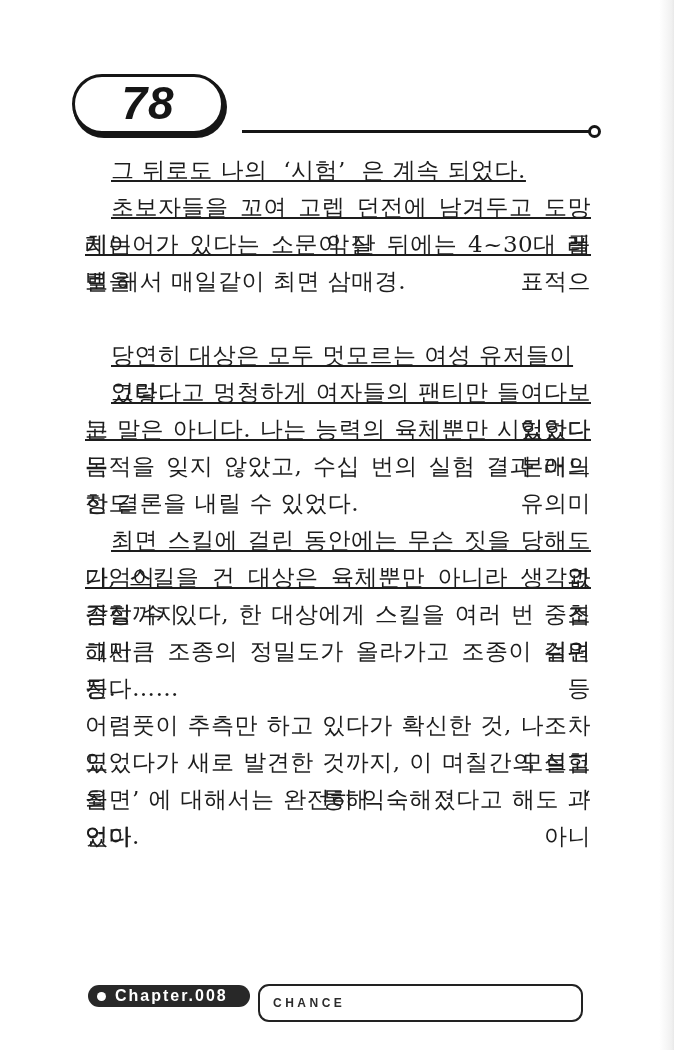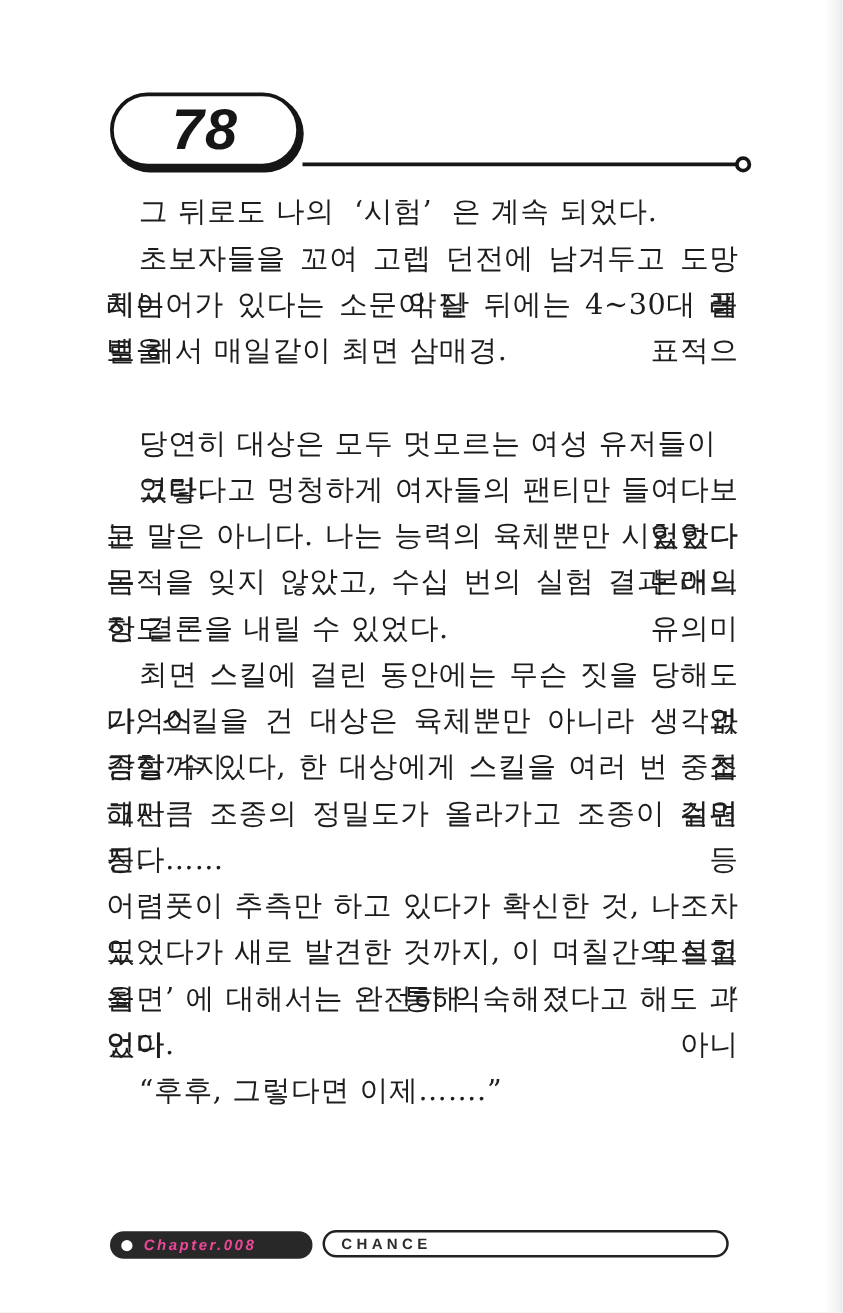--- a/index.html
+++ b/index.html
@@ -9,21 +9,21 @@
     margin:0 auto;
     background:#ffffff;
     background-image:linear-gradient(to right,#ffffff 97.8%,#f1f1f1 99.6%,#e9e9e9 100%);
     overflow:hidden;
     font-family:"DejaVu Serif","Liberation Serif",serif;
     color:#1d1d1d;
   }
 
   
   .page-badge{
-    position:absolute;left:88px;top:74px;
+    position:absolute;left:72px;top:74px;
     width:146px;height:54px;
     background:#ffffff;
     border:3px solid #161616;
     border-radius:30px;
     box-shadow:2px 3px 0 1px #161616;
     display:flex;align-items:center;justify-content:center;
   }
   .page-number{
     font-family:"Liberation Sans","DejaVu Sans",sans-serif;
     font-style:italic;font-weight:bold;
@@ -49,47 +49,47 @@
   .line{
     height:37px;line-height:37px;
     white-space:pre-wrap;
     letter-spacing:0.5px;
   }
   .line.fill{
     white-space:normal;
     text-align:justify;
     text-align-last:justify;
   }
-  .line.indent{padding-left:26px;}
+  .line.indent{padding-left:26px;text-decoration:underline;}
   .line.fill.indent{padding-left:0;text-indent:26px;}
   .line.blank{height:37px;}
 
   
   .chapter-pill{
     position:absolute;left:88px;top:985px;
     width:162px;height:22px;
     background:#282828;
     border-radius:12px;
     display:flex;align-items:center;
     box-sizing:border-box;
     padding-left:9px;
   }
   .chapter-dot{
     width:9px;height:9px;border-radius:50%;
     background:#ffffff;flex:0 0 auto;
   }
   .chapter-label{
     font-family:"Liberation Sans","DejaVu Sans",sans-serif;
-    font-size:12px;font-weight:bold;
-    letter-spacing:2px;color:#ec4899;
-    margin-left:9px;white-space:nowrap;font-style:italic;
+    font-size:16px;font-weight:bold;
+    letter-spacing:2px;color:#ffffff;
+    margin-left:9px;white-space:nowrap;
   }
   .title-box{
     position:absolute;left:258px;top:984px;
-    width:325px;height:22px;
+    width:325px;height:38px;
     border:2px solid #222222;
     border-radius:11px;
     background:#ffffff;
     box-sizing:border-box;
     display:flex;align-items:center;
     padding-left:13px;
   }
   .title-label{
     font-family:"Liberation Sans","DejaVu Sans",sans-serif;
     font-size:12px;font-weight:600;
@@ -121,21 +121,20 @@
       <div class="line">한 결론을 내릴 수 있었다.</div>
       <div class="line indent fill">최면 스킬에 걸린 동안에는 무슨 짓을 당해도 기억이 없</div>
       <div class="line fill">다, 스킬을 건 대상은 육체뿐만 아니라 생각과 감정까지 조</div>
       <div class="line fill">종할 수 있다, 한 대상에게 스킬을 여러 번 중첩해서 걸면</div>
       <div class="line fill">그만큼 조종의 정밀도가 올라가고 조종이 쉬워진다…… 등</div>
       <div class="line">등.</div>
       <div class="line fill">어렴풋이 추측만 하고 있다가 확신한 것, 나조차도 모르고</div>
       <div class="line fill">있었다가 새로 발견한 것까지, 이 며칠간의 실험을 통해 ‘</div>
       <div class="line fill">최면’ 에 대해서는 완전히 익숙해졌다고 해도 과언이 아니</div>
       <div class="line">었다.</div>
-      <div class="line indent">“후후, 그렇다면 이제…….”</div>
     </div>
 
   <div class="chapter-pill">
     <span class="chapter-dot"></span>
     <span class="chapter-label">Chapter.008</span>
   </div>
   <div class="title-box">
     <span class="title-label">CHANCE</span>
   </div>
 

